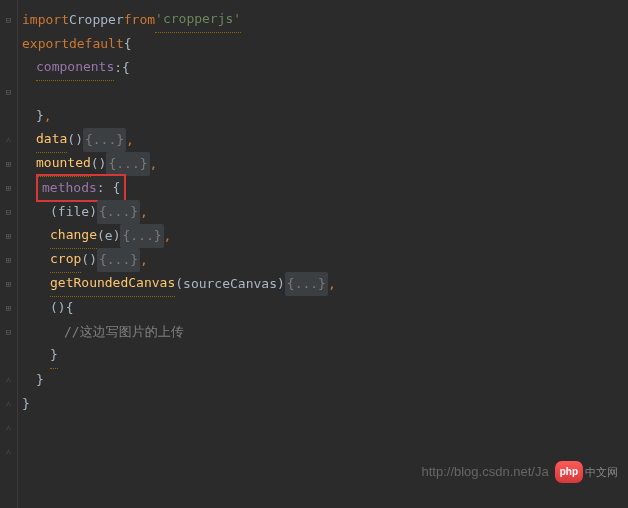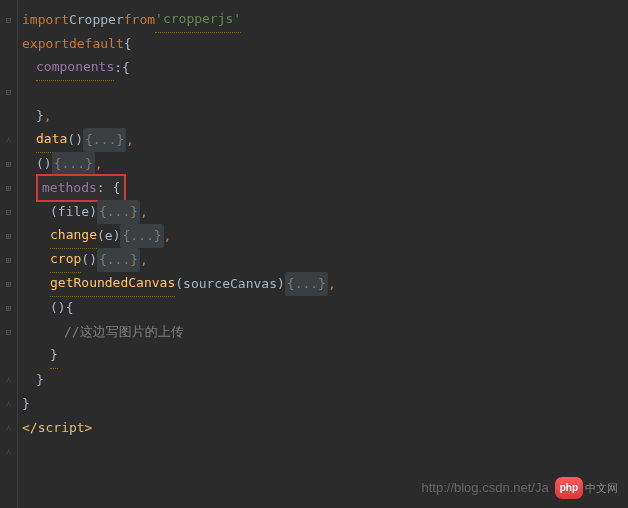--- a/index.html
+++ b/index.html
@@ -68,21 +68,21 @@
     }
     .highlight-box {
       border: 2px solid #d63838;
       display: inline-block;
       padding: 0 4px;
       border-radius: 0;
       background: rgba(255,255,255,0.02);
     }
     .watermark {
       position: absolute;
-      bottom: 8px;
+      bottom: 24px;
       right: 10px;
       color: #666;
       font-size: 13px;
       font-family: Arial, sans-serif;
       display: flex;
       align-items: center;
       gap: 2px;
     }
     .logo-badge {
       background: linear-gradient(#ff5a5a, #d63838);
@@ -124,32 +124,31 @@
     <div class="gutter-icon">˄</div>
   </div>
 
   <div class="code">
     <div class="line"><span class="keyword">import</span> <span class="identifier">Cropper</span> <span class="keyword">from</span> <span class="string wavy-underline">'cropperjs'</span></div>
     <div class="line"><span class="keyword">export</span> <span class="keyword">default</span> <span class="brace">{</span></div>
     <div class="line indent1"><span class="prop wavy-underline">components</span><span class="identifier">:</span> <span class="brace">{</span></div>
     <div class="line"></div>
     <div class="line indent1"><span class="brace">}</span><span class="comma">,</span></div>
     <div class="line indent1"><span class="method-name wavy-underline">data</span> <span class="identifier">()</span> <span class="folded">{...}</span><span class="comma">,</span></div>
-    <div class="line indent1"> <span class="identifier">()</span> <span class="folded">{...}</span><span class="comma">,</span></div>
+    <div class="line indent1"><span class="method-name wavy-underline">mounted</span> <span class="identifier">()</span> <span class="folded">{...}</span><span class="comma">,</span></div>
     <div class="line indent1"><span class="highlight-box"><span class="prop">methods</span><span class="identifier">:</span> <span class="brace">{</span></span></div>
     <div class="line indent2"> <span class="identifier">(</span><span class="param">file</span><span class="identifier">)</span> <span class="folded">{...}</span><span class="comma">,</span></div>
     <div class="line indent2"><span class="method-name wavy-underline">change</span> <span class="identifier">(</span><span class="param">e</span><span class="identifier">)</span> <span class="folded">{...}</span><span class="comma">,</span></div>
     <div class="line indent2"><span class="method-name wavy-underline">crop</span> <span class="identifier">()</span> <span class="folded">{...}</span><span class="comma">,</span></div>
     <div class="line indent2"><span class="method-name wavy-underline">getRoundedCanvas</span> <span class="identifier">(</span><span class="param">sourceCanvas</span><span class="identifier">)</span> <span class="folded">{...}</span><span class="comma">,</span></div>
     <div class="line indent2"> <span class="identifier">()</span> <span class="brace">{</span></div>
     <div class="line indent3"><span class="comment">//这边写图片的上传</span></div>
     <div class="line indent2"><span class="brace wavy-underline">}</span></div>
     <div class="line indent1"><span class="brace">}</span></div>
     <div class="line"><span class="brace">}</span></div>
-    <div class="line"><span class="tag">&lt;/script&gt;</span></div>
   </div>
 </div>
 
 <div class="watermark">
   <span>http://blog.csdn.net/Ja</span>
   <span class="logo-badge">php</span>
   <span class="logo-text">中文网</span>
 </div>
 
 </body></html>

